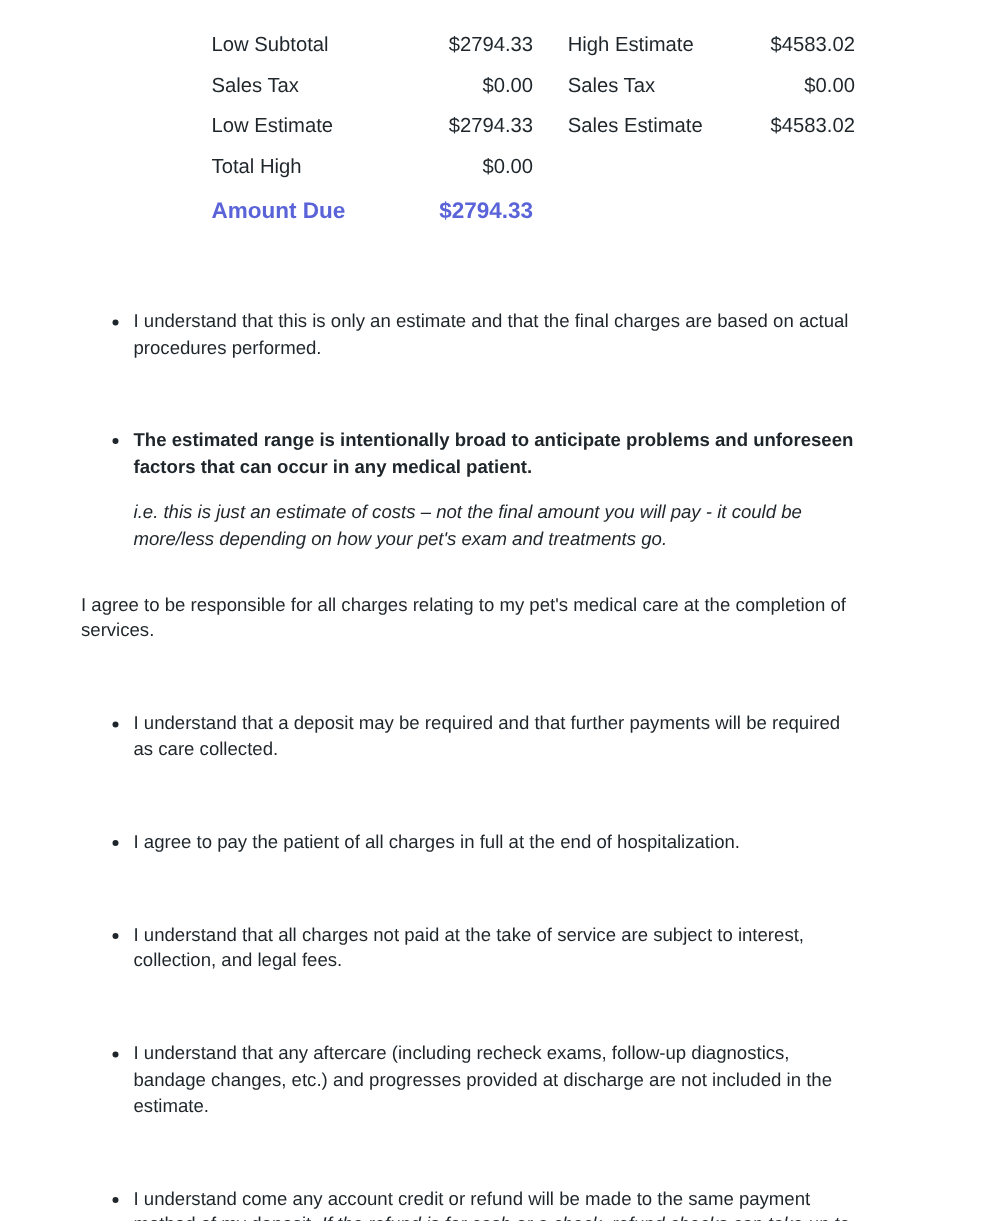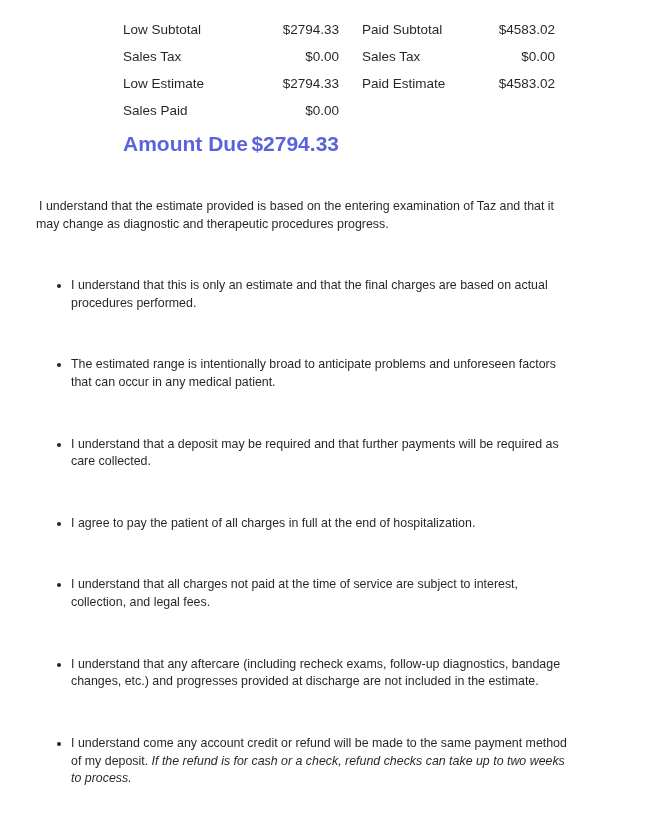--- a/index.html
+++ b/index.html
@@ -8,53 +8,53 @@
     width: 655px;
     height: 814px;
     overflow: hidden;
     font-family: "Liberation Sans", sans-serif;
     color: #1f262b;
     -webkit-font-smoothing: antialiased;
   }
   .page {
     width: 630px;
     height: 814px;
-    padding: 22px 60px 0 36px;
+    padding: 22px 60px 0 54px;
   }
 
   
   .summary {
     display: flex;
     margin-left: 87px;
     font-size: 13.5px;
   }
   .summary .col { width: 216px; }
   .summary .col2 { width: 193px; margin-left: 23px; }
   .summary .row {
     display: flex;
     justify-content: space-between;
     align-items: baseline;
     height: 27px;
   }
   .summary .lbl { text-align: left; }
   .summary .val { }
   .summary .amount-due {
     font-weight: bold;
-    font-size: 21px;
+    font-size: 15px;
     height: 30px;
     margin-top: 2px;
   }
 
   
   .consent { font-size: 12.4px; line-height: 1.42; }
   .p-intro   { margin-top: 36px; text-indent: 3px; }
   ul.blist   { margin: 19px 0 0 0; padding-left: 35px; }
   ul.blist li { margin-bottom: 13px; margin-top: 44px; }
   ul.blist li:last-child { margin-bottom: 0; }
-  .bold { font-weight: normal; }
+  .bold { font-weight: bold; }
   .note {
     font-style: italic;
     margin: 13px 0 0 35px;
   }
   .p-agree  { margin-top: 26px; }
   .p-refund { margin-top: 26px; }
   .italic { font-style: italic; }
 </style>
 </head>
 <body>
@@ -69,59 +69,60 @@
       </div>
       <div class="row">
         <span class="lbl">Sales Tax</span>
         <span class="val">$0.00</span>
       </div>
       <div class="row">
         <span class="lbl">Low Estimate</span>
         <span class="val">$2794.33</span>
       </div>
       <div class="row">
-        <span class="lbl">Sales Paid</span>
+        <span class="lbl">Total High</span>
         <span class="val">$0.00</span>
       </div>
       <div class="row amount-due" style="color: rgb(90, 100, 216);">
         <span class="lbl">Amount Due</span>
         <span class="val">$2794.33</span>
       </div>
     </div>
     <div class="col col2">
       <div class="row">
-        <span class="lbl">Paid Subtotal</span>
+        <span class="lbl">High Estimate</span>
         <span class="val">$4583.02</span>
       </div>
       <div class="row">
         <span class="lbl">Sales Tax</span>
         <span class="val">$0.00</span>
       </div>
       <div class="row">
-        <span class="lbl">Paid Estimate</span>
+        <span class="lbl">Sales Estimate</span>
         <span class="val">$4583.02</span>
       </div>
     </div>
   </div>
 
   <div class="consent">
 
-    <p class="p-intro">I understand that the estimate provided is based on the entering examination of Taz and that it may change as diagnostic and therapeutic procedures progress.</p>
 
     <ul class="blist">
       <li>I understand that this is only an estimate and that the final charges are based on actual procedures performed.</li>
       <li class="bold">The estimated range is intentionally broad to anticipate problems and unforeseen factors that can occur in any medical patient.</li>
     </ul>
 
+    <p class="note">i.e. this is just an estimate of costs – not the final amount you will pay - it could be more/less depending on how your pet's exam and treatments go.</p>
 
+    <p class="p-agree">I agree to be responsible for all charges relating to my pet's medical care at the completion of services.</p>
 
     <ul class="blist">
       <li>I understand that a deposit may be required and that further payments will be required as care collected.</li>
       <li>I agree to pay the patient of all charges in full at the end of hospitalization.</li>
-      <li>I understand that all charges not paid at the time of service are subject to interest, collection, and legal fees.</li>
+      <li>I understand that all charges not paid at the take of service are subject to interest, collection, and legal fees.</li>
       <li>I understand that any aftercare (including recheck exams, follow-up diagnostics, bandage changes, etc.) and progresses provided at discharge are not included in the estimate.</li>
     </ul>
 
 
 
     <ul class="blist">
       <li><span>I understand come any account credit or refund will be made to the same payment method of my deposit. </span><span class="italic">If the refund is for cash or a check, refund checks can take up to two weeks to process.</span></li>
     </ul>
 
   </div>

